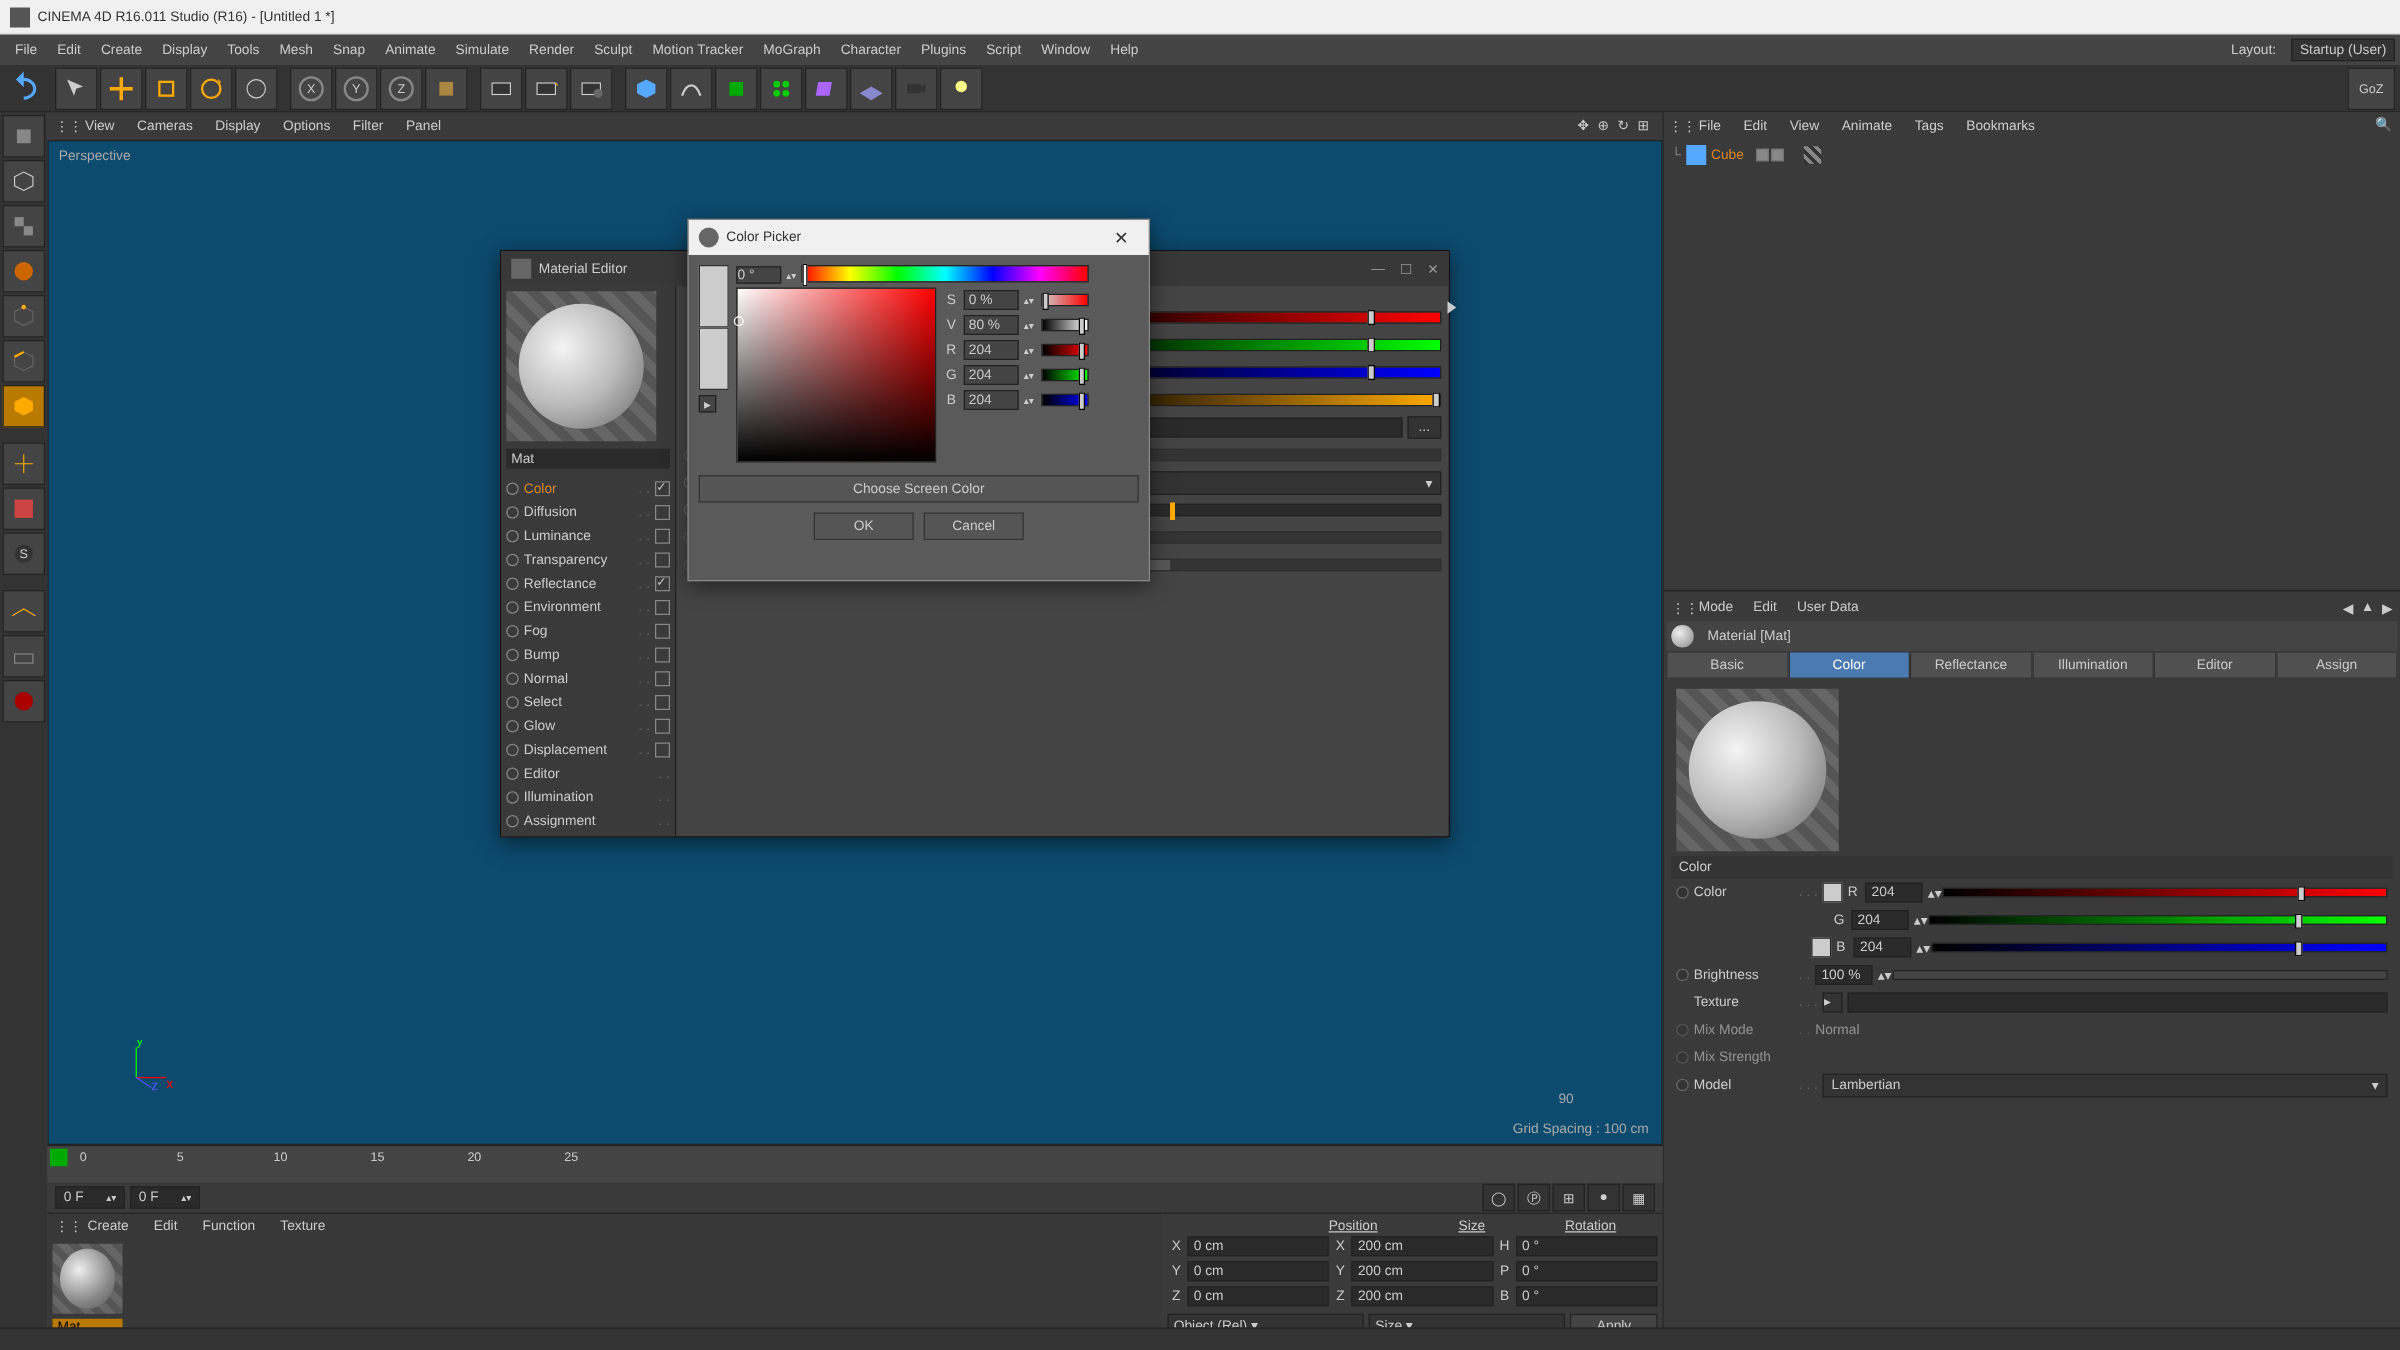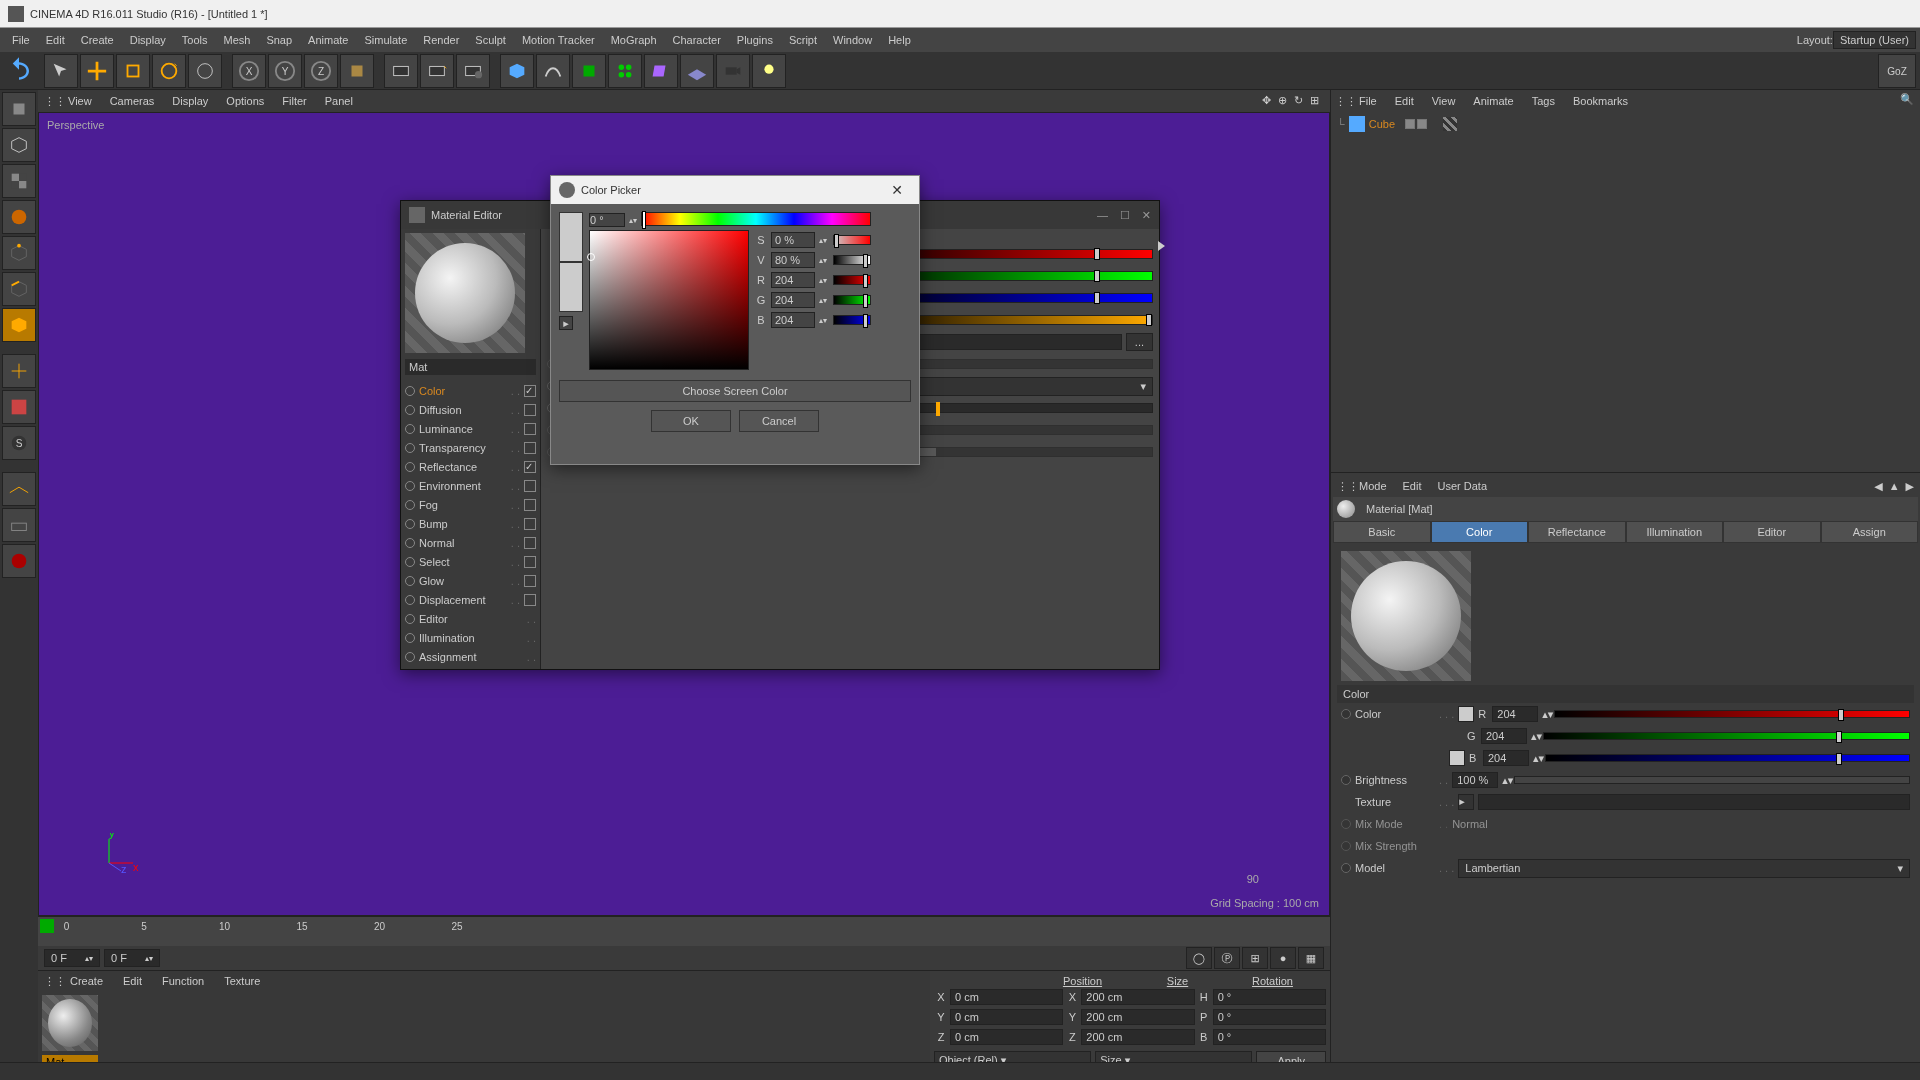--- a/index.html
+++ b/index.html
@@ -6,38 +6,38 @@
 body { background: #4a4a4a; color: #ccc; overflow: hidden; width: 1920px; height: 1080px; position: relative; }
 
 
 .title-bar { background: #f0f0f0; height: 28px; display: flex; align-items: center; padding: 0 8px; color: #333; border-bottom: 1px solid #999; }
 .title-bar .app-icon { width: 16px; height: 16px; background: #555; margin-right: 6px; }
 
 
 .main-menu { background: #444; height: 24px; display: flex; align-items: center; padding: 0 4px; }
 .main-menu .item { padding: 4px 8px; cursor: pointer; }
 .main-menu .right { margin-left: auto; display: flex; align-items: center; }
-.main-menu .layout-sel { background: #333; border: 1px solid #222; padding: 2px 6px; margin-left: 0; }
+.main-menu .layout-sel { background: #333; border: 1px solid #222; padding: 2px 6px; margin-left: 12px; }
 
 
 .toolbar { background: #333; height: 38px; display: flex; align-items: center; padding: 0 4px; gap: 2px; border-bottom: 1px solid #222; }
 .tool-btn { width: 34px; height: 34px; background: #444; border: 1px solid #222; display: flex; align-items: center; justify-content: center; cursor: pointer; position: relative; }
 .tool-btn svg { width: 22px; height: 22px; }
 .tool-sep { width: 6px; }
 .undo-btn { width: 30px; height: 30px; display: flex; align-items: center; justify-content: center; }
 
 
 .content { display: flex; height: calc(100% - 90px); }
 .left-tools { width: 38px; background: #333; display: flex; flex-direction: column; gap: 2px; padding: 2px; }
 .left-tools .tool-btn { width: 34px; height: 34px; }
 .viewport-menu { background: #3a3a3a; height: 22px; display: flex; align-items: center; padding: 0 6px; gap: 2px; }
 .viewport-menu .item { padding: 2px 8px; cursor: pointer; }
 .viewport-menu .right-icons { margin-left: auto; display: flex; gap: 2px; }
 .viewport-menu .right-icons span { width: 14px; height: 14px; display: inline-block; }
-.viewport { flex: 1; background: #4c1d95; position: relative; border: 1px solid #222; }
+.viewport { flex: 1; background: #0c4a6e; position: relative; border: 1px solid #222; }
 .viewport-label { position: absolute; top: 6px; left: 8px; color: #aaa; }
 .axis-gizmo { position: absolute; bottom: 40px; left: 60px; }
 .grid-label { position: absolute; bottom: 6px; right: 10px; color: #aaa; }
 .hud-num { position: absolute; right: 70px; bottom: 30px; color: #aaa; }
 
 
 .timeline { height: 30px; background: #3a3a3a; display: flex; align-items: center; border-top: 1px solid #222; position: relative; }
 .timeline-ruler { flex: 1; height: 100%; position: relative; background: #444; }
 .timeline-marker { position: absolute; left: 2px; top: 2px; width: 14px; height: 14px; background: #0a0; }
 .timeline-tick { position: absolute; top: 4px; color: #ccc; font-size: 10px; }

